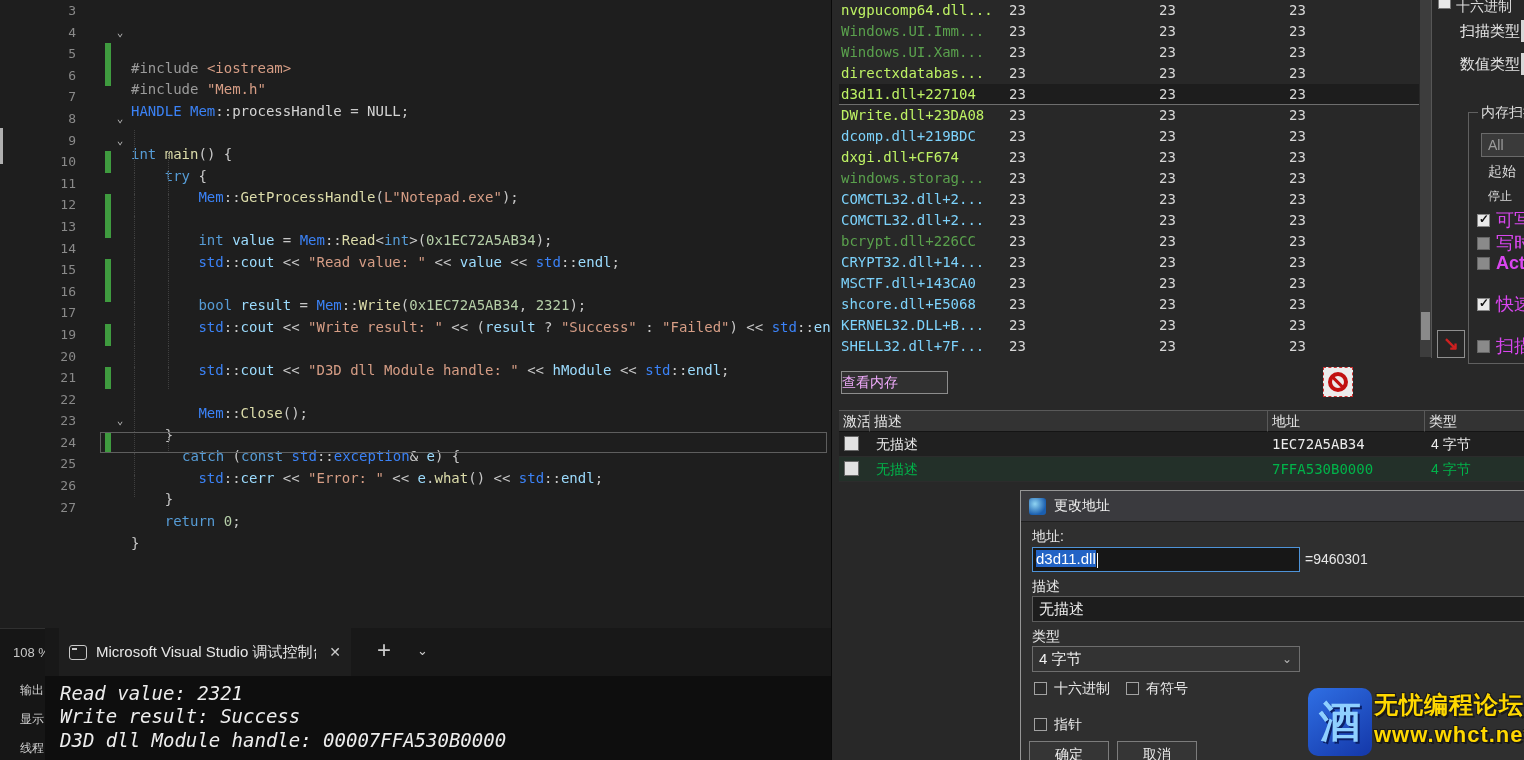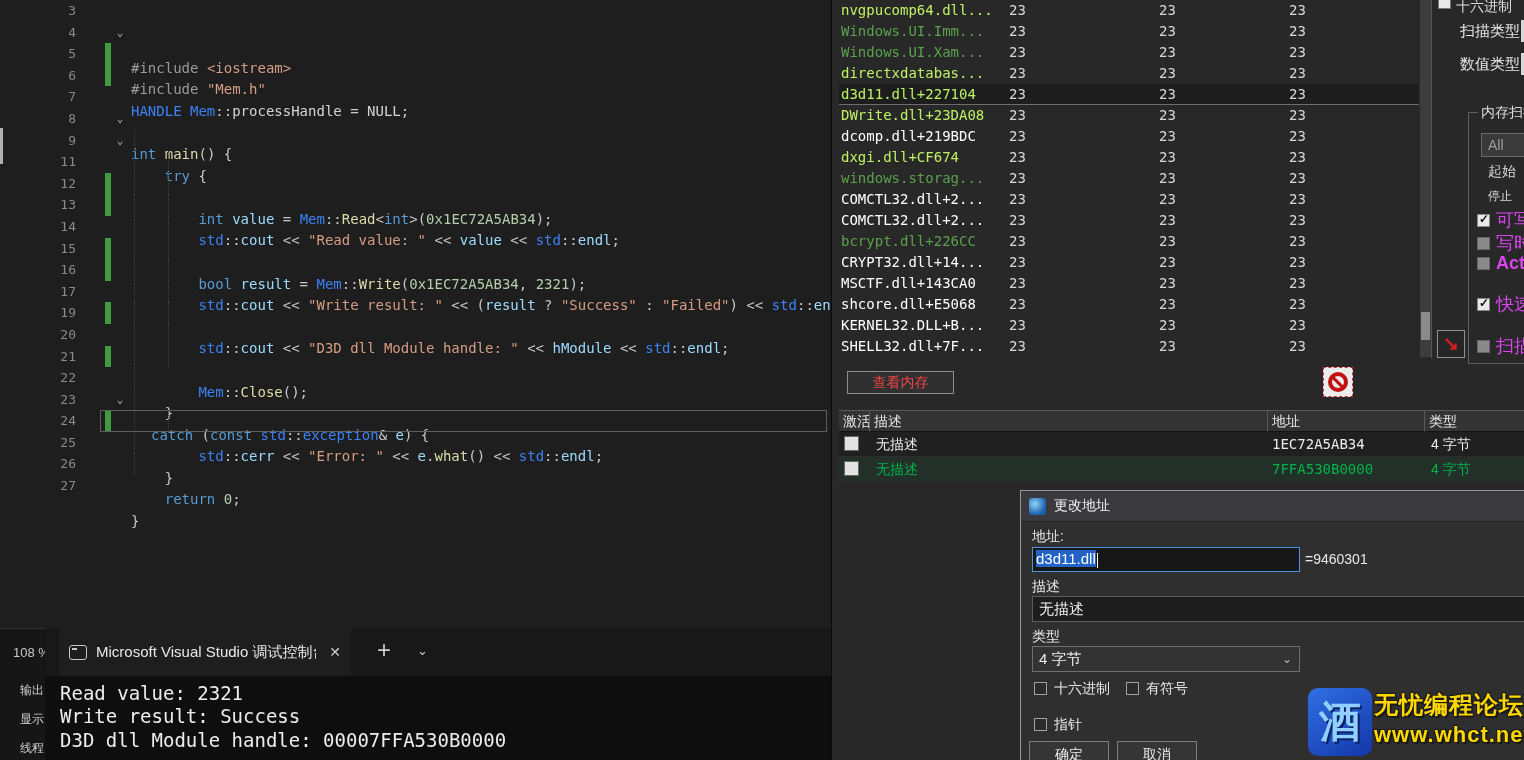--- a/index.html
+++ b/index.html
@@ -30,31 +30,31 @@
   #console-tab{position:absolute;left:14px;top:0;height:48px;width:292px;background:#1e1e1e;color:#e8e8e8;font-size:15px;
                display:flex;align-items:center;gap:9px;padding:0 10px;box-sizing:border-box;}
   .tab-icon{width:16px;height:13px;border:1.5px solid #c8c8c8;border-radius:3px;position:relative;flex:none;}
   .tab-icon::after{content:"";position:absolute;left:2px;top:2px;width:5px;height:2px;background:#c8c8c8;}
   .tab-title{white-space:nowrap;overflow:hidden;flex:1;}
   .tab-close{color:#cccccc;font-size:14px;margin-left:4px;}
   .plus-btn{position:absolute;left:332px;top:8px;color:#cccccc;font-size:24px;font-weight:300;}
   .chev-btn{position:absolute;left:372px;top:15px;color:#cccccc;font-size:13px;}
   #console-lines{position:absolute;left:0;top:48px;right:0;bottom:0;background:#0e0e0e;padding:6px 0 0 15px;
                  font-family:"DejaVu Sans Mono",monospace;font-size:19px;line-height:23.4px;color:#ededed;}
-  .con-line{white-space:pre;}
+  .con-line{white-space:pre;font-style:italic;}
 
   
   #ce{position:absolute;left:831px;top:0;width:693px;height:760px;background:#282828;overflow:hidden;border-left:1px solid #0a0a0a;}
   #scan-list{position:absolute;left:7px;top:0;width:580px;height:357px;}
   .srow{position:relative;height:21px;line-height:21px;font-family:"DejaVu Sans Mono",monospace;font-size:14px;white-space:nowrap;box-sizing:border-box;}
   .srow.sel{background:#1d1d1d;border-bottom:1px solid #6e6e6e;}
   .sname{position:absolute;left:2px;}
   .sval{position:absolute;color:#d8d8d8;}
   .v0{left:170px}.v1{left:320px}.v2{left:450px}
-  .c-green{color:#5aa14d}.c-rust{color:#bef264}.c-teal{color:#ffffff}
+  .c-green{color:#5aa14d}.c-rust{color:#bef264}.c-teal{color:#7dd3fc}
   #scan-scroll{position:absolute;left:588px;top:0;width:11px;height:357px;background:#3d3d3d;}
   #scan-thumb{position:absolute;left:1px;top:312px;width:9px;height:28px;background:#8a8a8a;}
   #splitter{position:absolute;left:599px;top:0;width:1px;height:358px;background:#565656;}
 
   
   .hex-top-chk{position:absolute;left:606px;top:-4px;width:13px;height:13px;background:#e9e9e9;border:1px solid #777;box-sizing:border-box;}
   .hex-top-lab{position:absolute;left:624px;top:-2px;color:#dcdcdc;font-size:14px;white-space:nowrap;}
   .scan-type{position:absolute;left:628px;top:22px;color:#e6e6e6;font-size:15px;white-space:nowrap;}
   .value-type{position:absolute;left:628px;top:55px;color:#e6e6e6;font-size:15px;white-space:nowrap;}
   .sliver1{position:absolute;left:689px;top:20px;width:6px;height:22px;background:#d8d8d8;}
@@ -67,22 +67,22 @@
   .stop-label{position:absolute;left:656px;top:188px;color:#dcdcdc;font-size:12px;}
   #panel-checks{position:absolute;left:645px;top:208px;width:60px;}
   .pcheck{position:absolute;left:0;display:flex;gap:6px;align-items:center;white-space:nowrap;}
   .clabel{color:#d946ef;font-size:18px;}
   .cbox{width:13px;height:13px;box-sizing:border-box;flex:none;position:relative;}
   .cbox.checked{background:#e9e9e9;border:1px solid #888;}
   .cbox.checked::after{content:"✓";position:absolute;left:1px;top:-3px;font-size:12px;color:#111;font-weight:bold;}
   .cbox.partial{background:#8a8a8a;border:1px solid #666;}
   .arrow-btn{position:absolute;left:605px;top:330px;width:28px;height:28px;background:#262626;border:1px solid #8f8f8f;
              box-sizing:border-box;color:#cf2020;font-size:19px;font-weight:bold;text-align:center;line-height:26px;}
-  .view-mem{position:absolute;left:15px;top:371px;width:107px;height:23px;background:#303030;border:1px solid #8d8d8d;
-            color:#ef4444;font-size:14px;text-align:center;line-height:21px;box-sizing:border-box;}
+  .view-mem{position:absolute;left:9px;top:371px;width:107px;height:23px;background:#303030;border:1px solid #8d8d8d;
+            color:#f0abfc;font-size:14px;line-height:21px;box-sizing:border-box;}
   .no-btn{position:absolute;left:491px;top:367px;width:30px;height:30px;background:#ececec;border:1px dashed #cc3333;box-sizing:border-box;}
   .no-btn .ring{position:absolute;left:4px;top:4px;width:20px;height:20px;border:4px solid #c11111;border-radius:50%;box-sizing:border-box;}
   .no-btn .slash{position:absolute;left:5px;top:13px;width:18px;height:3px;background:#c11111;transform:rotate(45deg);}
 
   
   #addr-table{position:absolute;left:7px;top:410px;width:686px;}
   #tbl-head{position:relative;height:22px;}
   .th{position:absolute;top:0;height:22px;line-height:21px;background:#333333;border-right:1px solid #595959;
       border-top:1px solid #595959;border-bottom:1px solid #141414;color:#e6e6e6;font-size:14px;padding-left:4px;
       box-sizing:border-box;overflow:hidden;white-space:nowrap;}
@@ -165,20 +165,27 @@
         <div class="fold">⌄</div>
         <div class="code" style="left: 119px;"><span class="tk-kw">int</span><span class="tk-plain"> </span><span class="tk-fn">main</span><span class="tk-op">() {</span></div>
       </div>
       <div class="cline">
         <div class="ln">9</div>
         <div class="fold">⌄</div>
         <div class="guide" style="left: 122px;"></div>
         <div class="code" style="left: 152.72px;"><span class="tk-kw">try</span><span class="tk-op"> {</span></div>
       </div>
       <div class="cline">
+        <div class="ln">10</div>
+        <div class="chg"></div>
+        <div class="guide" style="left: 122px;"></div>
+        <div class="guide" style="left: 155.72px;"></div>
+        <div class="code" style="left: 186.44px;"><span class="tk-type">Mem</span><span class="tk-op">::</span><span class="tk-fn">GetProcessHandle</span><span class="tk-op">(</span><span class="tk-str">L"Notepad.exe"</span><span class="tk-op">);</span></div>
+      </div>
+      <div class="cline">
         <div class="ln">11</div>
         <div class="guide" style="left: 122px;"></div>
         <div class="guide" style="left: 155.72px;"></div>
         <div class="code" style="left: 186.44px;"></div>
       </div>
       <div class="cline">
         <div class="ln">12</div>
         <div class="chg"></div>
         <div class="guide" style="left: 122px;"></div>
         <div class="guide" style="left: 155.72px;"></div>
@@ -239,21 +246,21 @@
       </div>
       <div class="cline">
         <div class="ln">22</div>
         <div class="guide" style="left: 122px;"></div>
         <div class="code" style="left: 152.72px;"><span class="tk-op">}</span></div>
       </div>
       <div class="cline">
         <div class="ln">23</div>
         <div class="fold">⌄</div>
         <div class="guide" style="left: 122px;"></div>
-        <div class="code" style="left: 139px; text-align: right;"><span class="tk-kw">catch</span><span class="tk-op"> (</span><span class="tk-kw">const</span><span class="tk-plain"> </span><span class="tk-type">std</span><span class="tk-op">::</span><span class="tk-type">exception</span><span class="tk-op">&amp; </span><span class="tk-var">e</span><span class="tk-op">) {</span></div>
+        <div class="code" style="left: 170px; text-align: right;"><span class="tk-kw">catch</span><span class="tk-op"> (</span><span class="tk-kw">const</span><span class="tk-plain"> </span><span class="tk-type">std</span><span class="tk-op">::</span><span class="tk-type">exception</span><span class="tk-op">&amp; </span><span class="tk-var">e</span><span class="tk-op">) {</span></div>
       </div>
       <div class="cline current">
         <div class="ln">24</div>
         <div class="chg"></div>
         <div class="guide" style="left: 122px;"></div>
         <div class="guide" style="left: 155.72px;"></div>
         <div class="code" style="left: 186.44px;"><span class="tk-type">std</span><span class="tk-op">::</span><span class="tk-var">cerr</span><span class="tk-op"> &lt;&lt; </span><span class="tk-str">"Error: "</span><span class="tk-op"> &lt;&lt; </span><span class="tk-var">e</span><span class="tk-op">.</span><span class="tk-fn">what</span><span class="tk-op">() &lt;&lt; </span><span class="tk-type">std</span><span class="tk-op">::</span><span class="tk-var">endl</span><span class="tk-op">;</span></div>
       </div>
       <div class="cline">
         <div class="ln">25</div>

